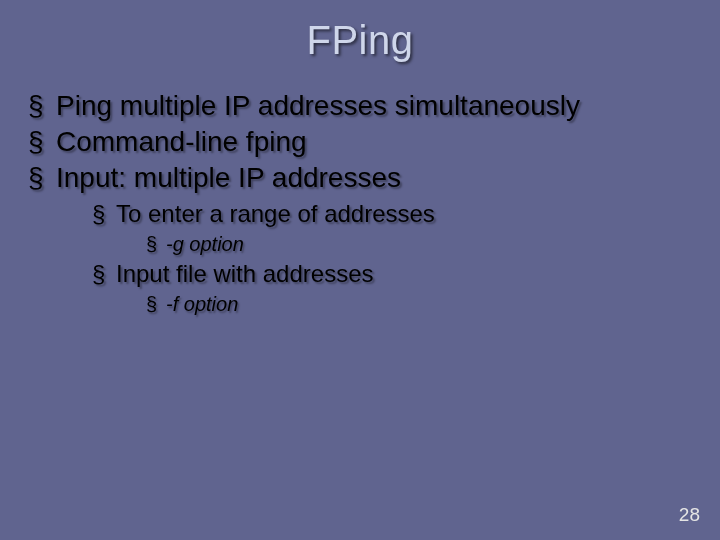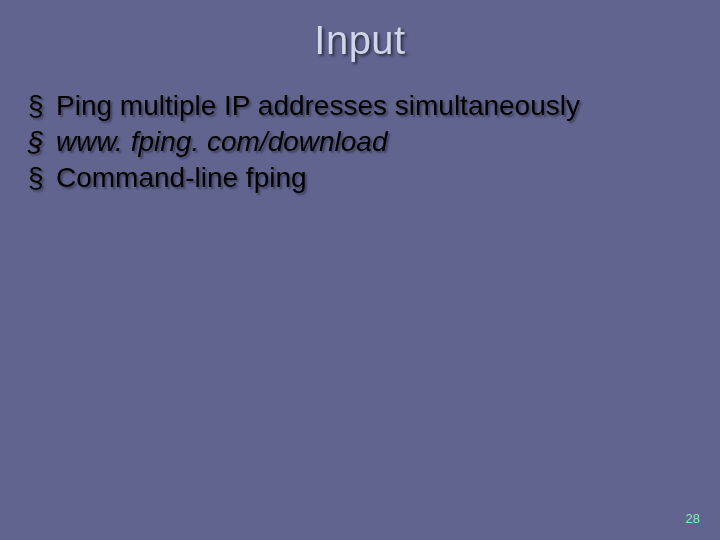--- a/index.html
+++ b/index.html
@@ -89,32 +89,48 @@
     left: 0;
     top: 0;
     font-style: normal;
     text-shadow: 1.5px 1.5px 2px rgba(0,0,0,0.35);
   }
   .italic { font-style: italic; }
   .pagenum {
     position: absolute;
     bottom: 14px;
     right: 20px;
-    color: #86efac;
-    font-size: 13px;
+    color: #e5e5e5;
+    font-size: 19px;
   }
 </style>
 </head>
 <body>
 
 <div class="slide">
 
-  <div class="title">Input</div>
+  <div class="title">FPing</div>
 
   <ul class="lvl1">
     <li>Ping multiple IP addresses simultaneously</li>
-    <li class="italic">www. fping. com/download</li>
     <li>Command-line fping</li>
+    <li>
+      <span>Input: multiple IP addresses</span>
+      <ul class="lvl2">
+        <li>
+          <span>To enter a range of addresses</span>
+          <ul class="lvl3">
+            <li>-g option</li>
+          </ul>
+        </li>
+        <li>
+          <span>Input file with addresses</span>
+          <ul class="lvl3">
+            <li>-f option</li>
+          </ul>
+        </li>
+      </ul>
+    </li>
   </ul>
 
   <div class="pagenum">28</div>
 
 </div>
 
 </body></html>

